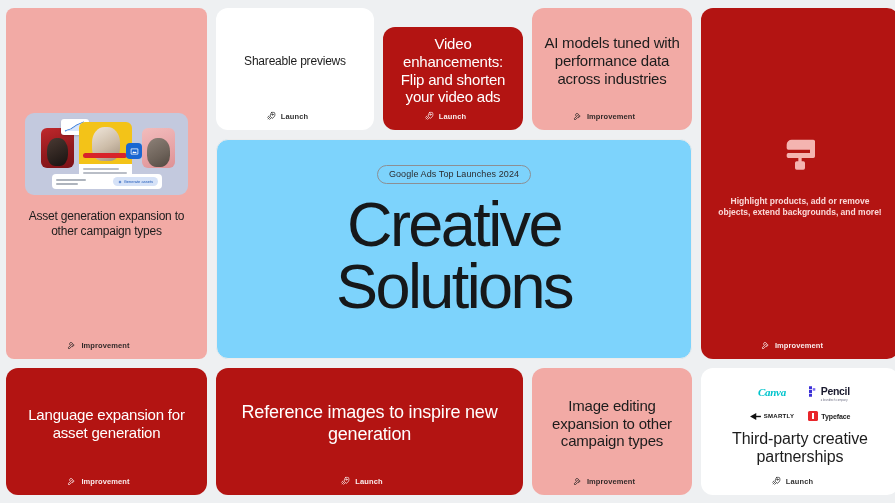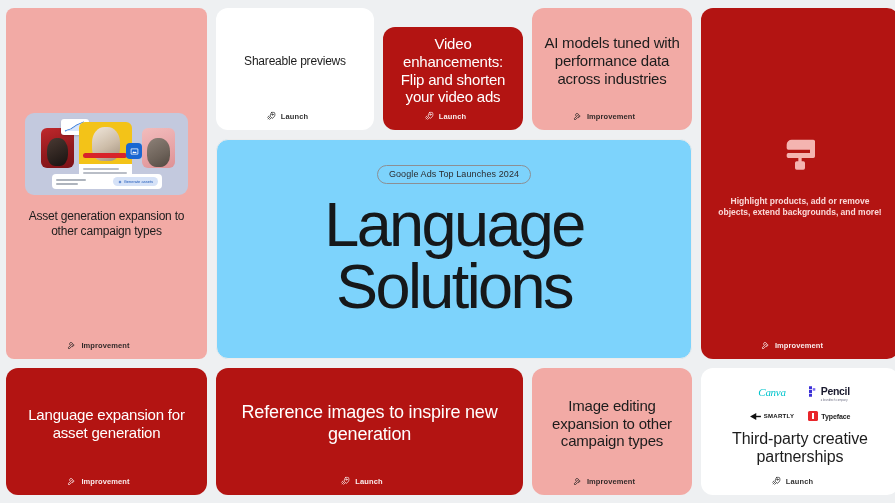--- a/index.html
+++ b/index.html
@@ -224,21 +224,21 @@
     display: grid;
     grid-template-columns: auto auto;
     gap: 9px 14px;
     align-items: center;
     justify-items: center;
     margin-bottom: 9px;
   }
   .logo { display: flex; align-items: center; gap: 3px; }
   .logo-canva {
     font-family: "Liberation Serif", serif;
-    font-style: italic; font-size: 11px; font-weight: 400;
+    font-style: italic; font-size: 11px; font-weight: 700;
     color: #00c4cc; letter-spacing: -0.3px; text-align: center;
   }
   .logo-pencil-txt { font-size: 10.5px; font-weight: 700; color: #1a1a2e; letter-spacing: -0.3px; }
   .logo-pencil-sub { font-size: 2.6px; color: #6b6b80; display: block; letter-spacing: 0.1px; }
   .logo-smartly { font-size: 6px; font-weight: 700; color: #111; letter-spacing: 0.3px; }
   .logo-typeface-txt { font-size: 7px; font-weight: 600; color: #1a1a1a; letter-spacing: -0.1px; }
   .sq-red { width: 10px; height: 10px; background: #e8262b; border-radius: 1.5px; position: relative; }
   .sq-red::after { content: ""; position: absolute; left: 4px; top: 2px; width: 2px; height: 6px; background: #fff; }
   .tp-title { font-size: 16px; text-align: center; color: #1c1c1c; letter-spacing: -0.1px; }
 </style>
@@ -342,21 +342,21 @@
         <path d="M14.7 6.3a4 4 0 1 0-5.2 5.2L4 17v3h3l5.5-5.5a4 4 0 0 0 5.2-5.2l-2.5 2.5-2.1-2.1z"></path>
       </svg>
       <span class="tag-label">Improvement</span>
     </div>
   </div>
 
   <div class="card hero c-hero">
     <div class="hero-inner">
       <div class="pill">Google Ads Top Launches 2024</div>
       <div class="hero-title">
-        <div>Language</div>
+        <div>Creative</div>
         <div>Solutions</div>
       </div>
     </div>
   </div>
 
   <div class="card red c-language">
     <div class="title t-15">Language expansion for asset generation</div>
     <div class="tag">
       <svg width="9" height="9" viewBox="0 0 24 24" fill="none" stroke="currentColor" stroke-width="2.2" stroke-linecap="round" stroke-linejoin="round">
         <path d="M14.7 6.3a4 4 0 1 0-5.2 5.2L4 17v3h3l5.5-5.5a4 4 0 0 0 5.2-5.2l-2.5 2.5-2.1-2.1z"></path>

